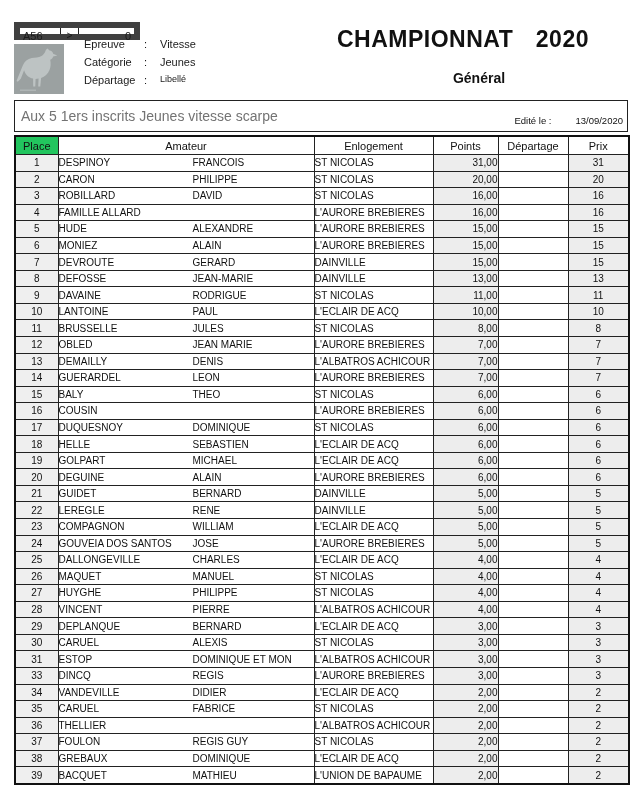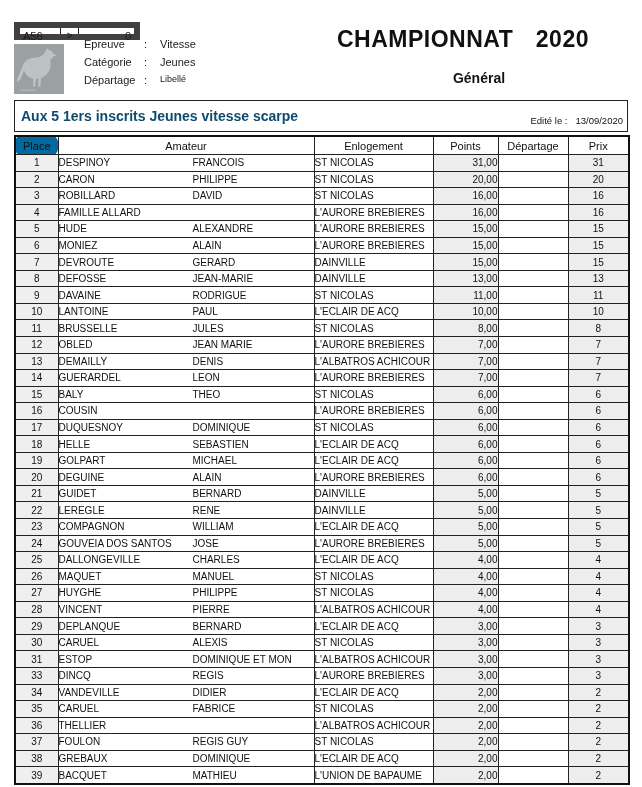--- a/index.html
+++ b/index.html
@@ -41,43 +41,43 @@
     text-align:center;font-size:14px;font-weight:bold;color:#111;
   }
   
   .banner{
     position:absolute;left:14px;top:100px;width:614px;height:32px;
     border:1px solid #222;box-sizing:border-box;background:#fff;
   }
   .banner-title{
     position:absolute;left:6px;top:0;height:100%;
     display:flex;align-items:center;
-    font-size:14px;font-weight:bold;color:#0c4a6e;
+    font-size:14px;font-weight:normal;color:#737373;
   }
   .banner-edited{
     position:absolute;right:4px;bottom:5px;
-    font-size:9.5px;color:#111;display:flex;gap:8px;
+    font-size:9.5px;color:#111;display:flex;gap:24px;
   }
   
   .tablewrap{position:absolute;left:14px;top:135px;}
   table.grid{
     border-collapse:collapse;table-layout:fixed;width:614px;
     border:2px solid #111;
     font-size:10px;color:#111;
   }
   table.grid th, table.grid td{
     border:1px solid #222;
     padding:0;overflow:hidden;white-space:nowrap;
     vertical-align:middle;
   }
   thead th{
     height:17px;font-weight:normal;font-size:11px;text-align:center;
     border-bottom:2px solid #111;background:#fff;
   }
-  thead th.h-place{background:#0369a1;border-radius:6px;}
+  thead th.h-place{background:#22c55e;}
   tbody td{height:15.55px;}
   td.c-place{text-align:center;background:#efefef;}
   td.c-amateur{padding-left:10px;background:#fff;margin-left:8px;}
   td.c-amateur .nom{display:inline-block;width:134px;}
   td.c-enlog{padding-left:4px;background:#fff;}
   td.c-points{text-align:right;padding-right:4px;background:#ededed;}
   td.c-dep{background:#fff;}
   td.c-prix{text-align:center;background:#ededed;}
   th.h-prix, td.c-prix{border-left-width:2px;}
 </style>

